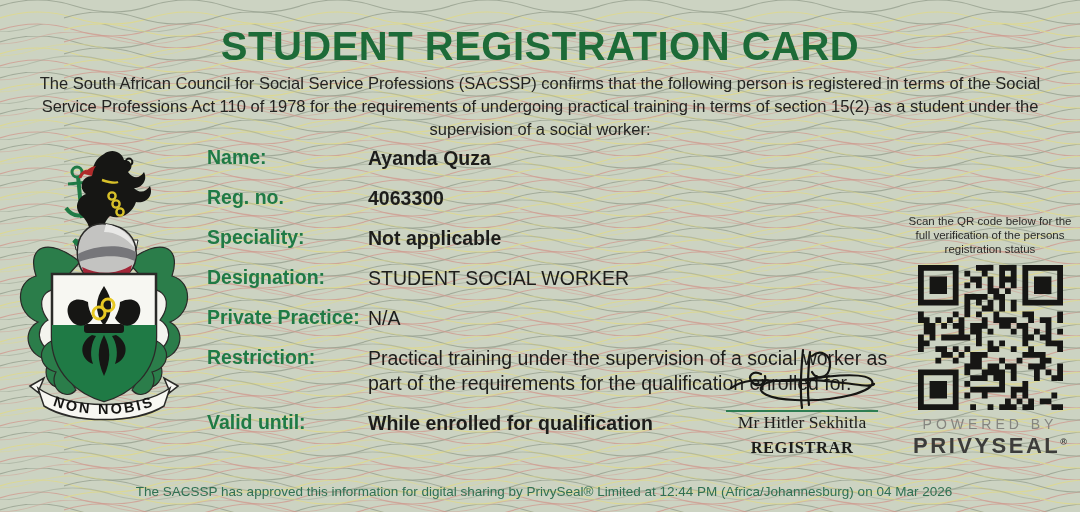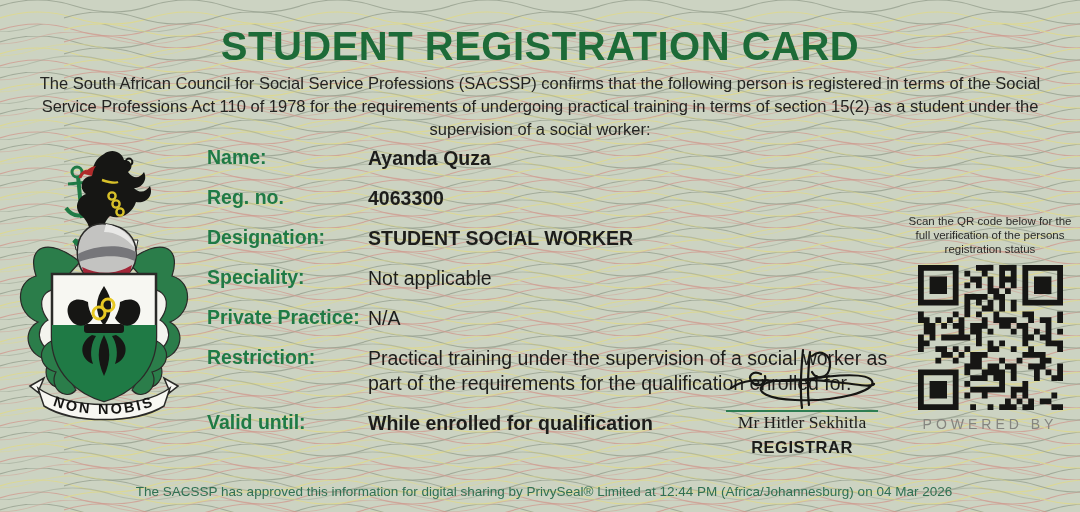--- a/index.html
+++ b/index.html
@@ -50,21 +50,21 @@
   
   .sig-block{position:absolute;left:712px;top:348px;width:180px;text-align:center;}
   .sig-svg{display:block;margin:0 auto;}
   .sig-line{width:152px;margin:0 auto;border-top:2.5px solid #2e7d52;}
   .sig-name{
     font-family:"Liberation Serif", serif;
     font-weight:400;font-size:17.5px;color:#1c1c1a;
   }
   .sig-title{
     margin-top:5px;
-    font-family:Liberation Sans, sans-serif;
+    font-family:Liberation Serif, serif;
     font-weight:700;font-size:16.5px;letter-spacing:.5px;color:#1c1c1a;
   }
 
   
   .qr-panel{position:absolute;left:903px;top:214px;width:174px;text-align:center;}
   .qr-instruction{font-size:11.5px;line-height:14px;color:#2b2b29;}
   .qr-code{display:block;margin:9px auto 0 auto;}
   .powered-by{margin-top:6px;font-size:14px;letter-spacing:4px;color:#85857f;}
   .brand{margin-top:1px;font-size:22px;letter-spacing:2.5px;font-weight:600;color:#3c3c3a;}
   .brand sup{font-size:9px;letter-spacing:0;}
@@ -179,26 +179,26 @@
   <div class="fields layer" id="fields">
       <div class="field-row">
         <div class="field-label">Name:</div>
         <div class="field-value">Ayanda Quza</div>
       </div>
       <div class="field-row">
         <div class="field-label">Reg. no.</div>
         <div class="field-value">4063300</div>
       </div>
       <div class="field-row">
+        <div class="field-label">Speciality:</div>
+        <div class="field-value">Not applicable</div>
+      </div>
+      <div class="field-row">
         <div class="field-label">Designation:</div>
         <div class="field-value">STUDENT SOCIAL WORKER</div>
-      </div>
-      <div class="field-row">
-        <div class="field-label">Speciality:</div>
-        <div class="field-value">Not applicable</div>
       </div>
       <div class="field-row">
         <div class="field-label">Private Practice:</div>
         <div class="field-value">N/A</div>
       </div>
       <div class="field-row">
         <div class="field-label">Restriction:</div>
         <div class="field-value">Practical training under the supervision of a social worker as part of the requirements for the qualification enrolled for.</div>
       </div>
       <div class="field-row">
@@ -221,17 +221,18 @@
     <div class="sig-name">Mr Hitler Sekhitla</div>
     <div class="sig-title">REGISTRAR</div>
   </div>
 
   <div class="qr-panel layer">
     <div class="qr-instruction">Scan the QR code below for the full verification of the persons registration status</div>
     <svg class="qr-code" id="qr" width="145" height="145" viewBox="0 0 145 145">
         <path d="M0.0 0.0h5.8v5.8h-5.8zM5.8 0.0h5.8v5.8h-5.8zM11.6 0.0h5.8v5.8h-5.8zM17.4 0.0h5.8v5.8h-5.8zM23.2 0.0h5.8v5.8h-5.8zM29.0 0.0h5.8v5.8h-5.8zM34.8 0.0h5.8v5.8h-5.8zM58.0 0.0h5.8v5.8h-5.8zM63.8 0.0h5.8v5.8h-5.8zM69.6 0.0h5.8v5.8h-5.8zM81.2 0.0h5.8v5.8h-5.8zM87.0 0.0h5.8v5.8h-5.8zM92.8 0.0h5.8v5.8h-5.8zM104.4 0.0h5.8v5.8h-5.8zM110.2 0.0h5.8v5.8h-5.8zM116.0 0.0h5.8v5.8h-5.8zM121.8 0.0h5.8v5.8h-5.8zM127.6 0.0h5.8v5.8h-5.8zM133.4 0.0h5.8v5.8h-5.8zM139.2 0.0h5.8v5.8h-5.8zM0.0 5.8h5.8v5.8h-5.8zM34.8 5.8h5.8v5.8h-5.8zM46.4 5.8h5.8v5.8h-5.8zM63.8 5.8h5.8v5.8h-5.8zM81.2 5.8h5.8v5.8h-5.8zM92.8 5.8h5.8v5.8h-5.8zM104.4 5.8h5.8v5.8h-5.8zM139.2 5.8h5.8v5.8h-5.8zM0.0 11.6h5.8v5.8h-5.8zM11.6 11.6h5.8v5.8h-5.8zM17.4 11.6h5.8v5.8h-5.8zM23.2 11.6h5.8v5.8h-5.8zM34.8 11.6h5.8v5.8h-5.8zM52.2 11.6h5.8v5.8h-5.8zM58.0 11.6h5.8v5.8h-5.8zM69.6 11.6h5.8v5.8h-5.8zM81.2 11.6h5.8v5.8h-5.8zM87.0 11.6h5.8v5.8h-5.8zM92.8 11.6h5.8v5.8h-5.8zM104.4 11.6h5.8v5.8h-5.8zM116.0 11.6h5.8v5.8h-5.8zM121.8 11.6h5.8v5.8h-5.8zM127.6 11.6h5.8v5.8h-5.8zM139.2 11.6h5.8v5.8h-5.8zM0.0 17.4h5.8v5.8h-5.8zM11.6 17.4h5.8v5.8h-5.8zM17.4 17.4h5.8v5.8h-5.8zM23.2 17.4h5.8v5.8h-5.8zM34.8 17.4h5.8v5.8h-5.8zM46.4 17.4h5.8v5.8h-5.8zM58.0 17.4h5.8v5.8h-5.8zM69.6 17.4h5.8v5.8h-5.8zM81.2 17.4h5.8v5.8h-5.8zM92.8 17.4h5.8v5.8h-5.8zM104.4 17.4h5.8v5.8h-5.8zM116.0 17.4h5.8v5.8h-5.8zM121.8 17.4h5.8v5.8h-5.8zM127.6 17.4h5.8v5.8h-5.8zM139.2 17.4h5.8v5.8h-5.8zM0.0 23.2h5.8v5.8h-5.8zM11.6 23.2h5.8v5.8h-5.8zM17.4 23.2h5.8v5.8h-5.8zM23.2 23.2h5.8v5.8h-5.8zM34.8 23.2h5.8v5.8h-5.8zM69.6 23.2h5.8v5.8h-5.8zM75.4 23.2h5.8v5.8h-5.8zM87.0 23.2h5.8v5.8h-5.8zM104.4 23.2h5.8v5.8h-5.8zM116.0 23.2h5.8v5.8h-5.8zM121.8 23.2h5.8v5.8h-5.8zM127.6 23.2h5.8v5.8h-5.8zM139.2 23.2h5.8v5.8h-5.8zM0.0 29.0h5.8v5.8h-5.8zM34.8 29.0h5.8v5.8h-5.8zM46.4 29.0h5.8v5.8h-5.8zM52.2 29.0h5.8v5.8h-5.8zM58.0 29.0h5.8v5.8h-5.8zM63.8 29.0h5.8v5.8h-5.8zM75.4 29.0h5.8v5.8h-5.8zM81.2 29.0h5.8v5.8h-5.8zM104.4 29.0h5.8v5.8h-5.8zM139.2 29.0h5.8v5.8h-5.8zM0.0 34.8h5.8v5.8h-5.8zM5.8 34.8h5.8v5.8h-5.8zM11.6 34.8h5.8v5.8h-5.8zM17.4 34.8h5.8v5.8h-5.8zM23.2 34.8h5.8v5.8h-5.8zM29.0 34.8h5.8v5.8h-5.8zM34.8 34.8h5.8v5.8h-5.8zM46.4 34.8h5.8v5.8h-5.8zM58.0 34.8h5.8v5.8h-5.8zM69.6 34.8h5.8v5.8h-5.8zM81.2 34.8h5.8v5.8h-5.8zM92.8 34.8h5.8v5.8h-5.8zM104.4 34.8h5.8v5.8h-5.8zM110.2 34.8h5.8v5.8h-5.8zM116.0 34.8h5.8v5.8h-5.8zM121.8 34.8h5.8v5.8h-5.8zM127.6 34.8h5.8v5.8h-5.8zM133.4 34.8h5.8v5.8h-5.8zM139.2 34.8h5.8v5.8h-5.8zM46.4 40.6h5.8v5.8h-5.8zM63.8 40.6h5.8v5.8h-5.8zM69.6 40.6h5.8v5.8h-5.8zM81.2 40.6h5.8v5.8h-5.8zM92.8 40.6h5.8v5.8h-5.8zM0.0 46.4h5.8v5.8h-5.8zM34.8 46.4h5.8v5.8h-5.8zM46.4 46.4h5.8v5.8h-5.8zM58.0 46.4h5.8v5.8h-5.8zM75.4 46.4h5.8v5.8h-5.8zM104.4 46.4h5.8v5.8h-5.8zM110.2 46.4h5.8v5.8h-5.8zM139.2 46.4h5.8v5.8h-5.8zM0.0 52.2h5.8v5.8h-5.8zM5.8 52.2h5.8v5.8h-5.8zM17.4 52.2h5.8v5.8h-5.8zM29.0 52.2h5.8v5.8h-5.8zM40.6 52.2h5.8v5.8h-5.8zM63.8 52.2h5.8v5.8h-5.8zM75.4 52.2h5.8v5.8h-5.8zM81.2 52.2h5.8v5.8h-5.8zM87.0 52.2h5.8v5.8h-5.8zM92.8 52.2h5.8v5.8h-5.8zM110.2 52.2h5.8v5.8h-5.8zM121.8 52.2h5.8v5.8h-5.8zM127.6 52.2h5.8v5.8h-5.8zM139.2 52.2h5.8v5.8h-5.8zM5.8 58.0h5.8v5.8h-5.8zM11.6 58.0h5.8v5.8h-5.8zM23.2 58.0h5.8v5.8h-5.8zM34.8 58.0h5.8v5.8h-5.8zM40.6 58.0h5.8v5.8h-5.8zM52.2 58.0h5.8v5.8h-5.8zM58.0 58.0h5.8v5.8h-5.8zM63.8 58.0h5.8v5.8h-5.8zM81.2 58.0h5.8v5.8h-5.8zM87.0 58.0h5.8v5.8h-5.8zM98.6 58.0h5.8v5.8h-5.8zM104.4 58.0h5.8v5.8h-5.8zM127.6 58.0h5.8v5.8h-5.8zM5.8 63.8h5.8v5.8h-5.8zM11.6 63.8h5.8v5.8h-5.8zM40.6 63.8h5.8v5.8h-5.8zM52.2 63.8h5.8v5.8h-5.8zM58.0 63.8h5.8v5.8h-5.8zM69.6 63.8h5.8v5.8h-5.8zM92.8 63.8h5.8v5.8h-5.8zM104.4 63.8h5.8v5.8h-5.8zM116.0 63.8h5.8v5.8h-5.8zM127.6 63.8h5.8v5.8h-5.8zM139.2 63.8h5.8v5.8h-5.8zM0.0 69.6h5.8v5.8h-5.8zM11.6 69.6h5.8v5.8h-5.8zM23.2 69.6h5.8v5.8h-5.8zM29.0 69.6h5.8v5.8h-5.8zM34.8 69.6h5.8v5.8h-5.8zM40.6 69.6h5.8v5.8h-5.8zM46.4 69.6h5.8v5.8h-5.8zM58.0 69.6h5.8v5.8h-5.8zM104.4 69.6h5.8v5.8h-5.8zM110.2 69.6h5.8v5.8h-5.8zM121.8 69.6h5.8v5.8h-5.8zM127.6 69.6h5.8v5.8h-5.8zM0.0 75.4h5.8v5.8h-5.8zM5.8 75.4h5.8v5.8h-5.8zM58.0 75.4h5.8v5.8h-5.8zM69.6 75.4h5.8v5.8h-5.8zM81.2 75.4h5.8v5.8h-5.8zM104.4 75.4h5.8v5.8h-5.8zM127.6 75.4h5.8v5.8h-5.8zM133.4 75.4h5.8v5.8h-5.8zM139.2 75.4h5.8v5.8h-5.8zM0.0 81.2h5.8v5.8h-5.8zM17.4 81.2h5.8v5.8h-5.8zM23.2 81.2h5.8v5.8h-5.8zM34.8 81.2h5.8v5.8h-5.8zM46.4 81.2h5.8v5.8h-5.8zM69.6 81.2h5.8v5.8h-5.8zM75.4 81.2h5.8v5.8h-5.8zM92.8 81.2h5.8v5.8h-5.8zM110.2 81.2h5.8v5.8h-5.8zM139.2 81.2h5.8v5.8h-5.8zM23.2 87.0h5.8v5.8h-5.8zM29.0 87.0h5.8v5.8h-5.8zM40.6 87.0h5.8v5.8h-5.8zM52.2 87.0h5.8v5.8h-5.8zM58.0 87.0h5.8v5.8h-5.8zM63.8 87.0h5.8v5.8h-5.8zM104.4 87.0h5.8v5.8h-5.8zM110.2 87.0h5.8v5.8h-5.8zM116.0 87.0h5.8v5.8h-5.8zM121.8 87.0h5.8v5.8h-5.8zM17.4 92.8h5.8v5.8h-5.8zM34.8 92.8h5.8v5.8h-5.8zM52.2 92.8h5.8v5.8h-5.8zM58.0 92.8h5.8v5.8h-5.8zM81.2 92.8h5.8v5.8h-5.8zM98.6 92.8h5.8v5.8h-5.8zM121.8 92.8h5.8v5.8h-5.8zM127.6 92.8h5.8v5.8h-5.8zM46.4 98.6h5.8v5.8h-5.8zM52.2 98.6h5.8v5.8h-5.8zM58.0 98.6h5.8v5.8h-5.8zM69.6 98.6h5.8v5.8h-5.8zM75.4 98.6h5.8v5.8h-5.8zM87.0 98.6h5.8v5.8h-5.8zM92.8 98.6h5.8v5.8h-5.8zM110.2 98.6h5.8v5.8h-5.8zM116.0 98.6h5.8v5.8h-5.8zM121.8 98.6h5.8v5.8h-5.8zM139.2 98.6h5.8v5.8h-5.8zM0.0 104.4h5.8v5.8h-5.8zM5.8 104.4h5.8v5.8h-5.8zM11.6 104.4h5.8v5.8h-5.8zM17.4 104.4h5.8v5.8h-5.8zM23.2 104.4h5.8v5.8h-5.8zM29.0 104.4h5.8v5.8h-5.8zM34.8 104.4h5.8v5.8h-5.8zM46.4 104.4h5.8v5.8h-5.8zM63.8 104.4h5.8v5.8h-5.8zM69.6 104.4h5.8v5.8h-5.8zM75.4 104.4h5.8v5.8h-5.8zM81.2 104.4h5.8v5.8h-5.8zM92.8 104.4h5.8v5.8h-5.8zM116.0 104.4h5.8v5.8h-5.8zM127.6 104.4h5.8v5.8h-5.8zM139.2 104.4h5.8v5.8h-5.8zM0.0 110.2h5.8v5.8h-5.8zM34.8 110.2h5.8v5.8h-5.8zM52.2 110.2h5.8v5.8h-5.8zM58.0 110.2h5.8v5.8h-5.8zM63.8 110.2h5.8v5.8h-5.8zM75.4 110.2h5.8v5.8h-5.8zM81.2 110.2h5.8v5.8h-5.8zM92.8 110.2h5.8v5.8h-5.8zM116.0 110.2h5.8v5.8h-5.8zM133.4 110.2h5.8v5.8h-5.8zM139.2 110.2h5.8v5.8h-5.8zM0.0 116.0h5.8v5.8h-5.8zM11.6 116.0h5.8v5.8h-5.8zM17.4 116.0h5.8v5.8h-5.8zM23.2 116.0h5.8v5.8h-5.8zM34.8 116.0h5.8v5.8h-5.8zM46.4 116.0h5.8v5.8h-5.8zM81.2 116.0h5.8v5.8h-5.8zM104.4 116.0h5.8v5.8h-5.8zM0.0 121.8h5.8v5.8h-5.8zM11.6 121.8h5.8v5.8h-5.8zM17.4 121.8h5.8v5.8h-5.8zM23.2 121.8h5.8v5.8h-5.8zM34.8 121.8h5.8v5.8h-5.8zM52.2 121.8h5.8v5.8h-5.8zM58.0 121.8h5.8v5.8h-5.8zM63.8 121.8h5.8v5.8h-5.8zM69.6 121.8h5.8v5.8h-5.8zM75.4 121.8h5.8v5.8h-5.8zM81.2 121.8h5.8v5.8h-5.8zM92.8 121.8h5.8v5.8h-5.8zM98.6 121.8h5.8v5.8h-5.8zM104.4 121.8h5.8v5.8h-5.8zM0.0 127.6h5.8v5.8h-5.8zM11.6 127.6h5.8v5.8h-5.8zM17.4 127.6h5.8v5.8h-5.8zM23.2 127.6h5.8v5.8h-5.8zM34.8 127.6h5.8v5.8h-5.8zM46.4 127.6h5.8v5.8h-5.8zM63.8 127.6h5.8v5.8h-5.8zM92.8 127.6h5.8v5.8h-5.8zM104.4 127.6h5.8v5.8h-5.8zM133.4 127.6h5.8v5.8h-5.8zM0.0 133.4h5.8v5.8h-5.8zM34.8 133.4h5.8v5.8h-5.8zM87.0 133.4h5.8v5.8h-5.8zM98.6 133.4h5.8v5.8h-5.8zM110.2 133.4h5.8v5.8h-5.8zM121.8 133.4h5.8v5.8h-5.8zM127.6 133.4h5.8v5.8h-5.8zM0.0 139.2h5.8v5.8h-5.8zM5.8 139.2h5.8v5.8h-5.8zM11.6 139.2h5.8v5.8h-5.8zM17.4 139.2h5.8v5.8h-5.8zM23.2 139.2h5.8v5.8h-5.8zM29.0 139.2h5.8v5.8h-5.8zM34.8 139.2h5.8v5.8h-5.8zM52.2 139.2h5.8v5.8h-5.8zM69.6 139.2h5.8v5.8h-5.8zM81.2 139.2h5.8v5.8h-5.8zM87.0 139.2h5.8v5.8h-5.8zM92.8 139.2h5.8v5.8h-5.8zM104.4 139.2h5.8v5.8h-5.8zM110.2 139.2h5.8v5.8h-5.8zM133.4 139.2h5.8v5.8h-5.8zM139.2 139.2h5.8v5.8h-5.8z" fill="#161614"></path>
       </svg>
     <div class="powered-by">POWERED BY</div>
+    <div class="brand"><span>PRIVYSEAL</span><sup>®</sup></div>
   </div>
 
   <div class="footer layer">The SACSSP has approved this information for digital sharing by PrivySeal® Limited at 12:44 PM (Africa/Johannesburg) on 04 Mar 2026</div>
 
 </div>
 
 </body></html>

